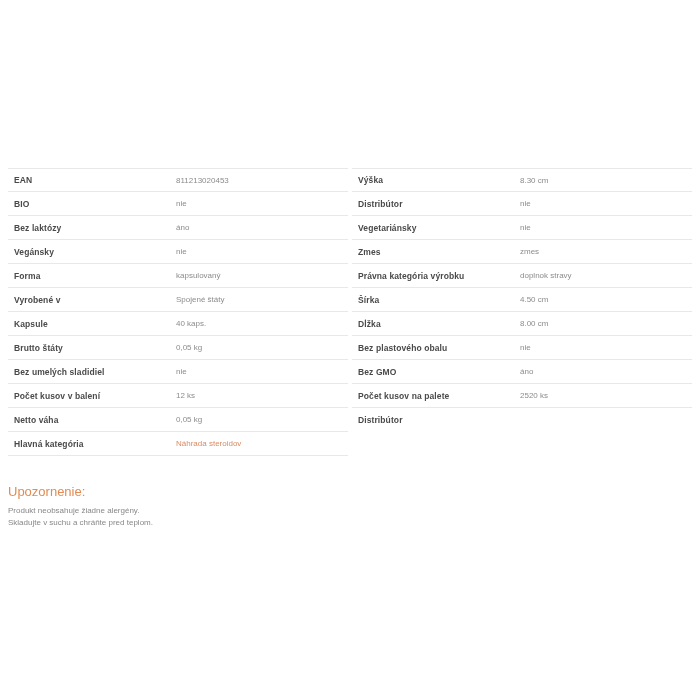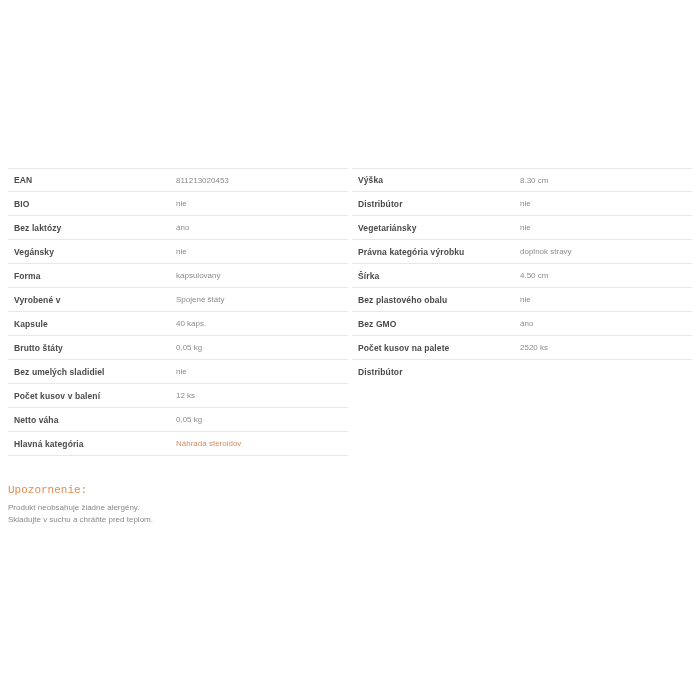--- a/index.html
+++ b/index.html
@@ -66,24 +66,23 @@
   .spec-row.no-border {
     border-bottom: none;
   }
   .notice {
     position: absolute;
     left: 8px;
     top: 484px;
     width: 420px;
   }
   .notice-title {
-    font-size: 11px;
+    font-size: 13px;
     color: #e28b52;
     margin-bottom: 6px;
-    font-family: Liberation Mono, monospace;
   }
   .notice-line {
     font-size: 8px;
     color: #888888;
     line-height: 12px;
   }
 </style>
 </head>
 <body>
 
@@ -149,26 +148,34 @@
       </div>
       <div class="spec-row">
         <div class="spec-label">Distribútor</div>
         <div class="spec-value">nie</div>
       </div>
       <div class="spec-row">
         <div class="spec-label">Vegetariánsky</div>
         <div class="spec-value">nie</div>
       </div>
       <div class="spec-row">
+        <div class="spec-label">Zmes</div>
+        <div class="spec-value">zmes</div>
+      </div>
+      <div class="spec-row">
         <div class="spec-label">Právna kategória výrobku</div>
         <div class="spec-value">doplnok stravy</div>
       </div>
       <div class="spec-row">
         <div class="spec-label">Šírka</div>
         <div class="spec-value">4.50 cm</div>
+      </div>
+      <div class="spec-row">
+        <div class="spec-label">Dĺžka</div>
+        <div class="spec-value">8.00 cm</div>
       </div>
       <div class="spec-row">
         <div class="spec-label">Bez plastového obalu</div>
         <div class="spec-value">nie</div>
       </div>
       <div class="spec-row">
         <div class="spec-label">Bez GMO</div>
         <div class="spec-value">áno</div>
       </div>
       <div class="spec-row">

